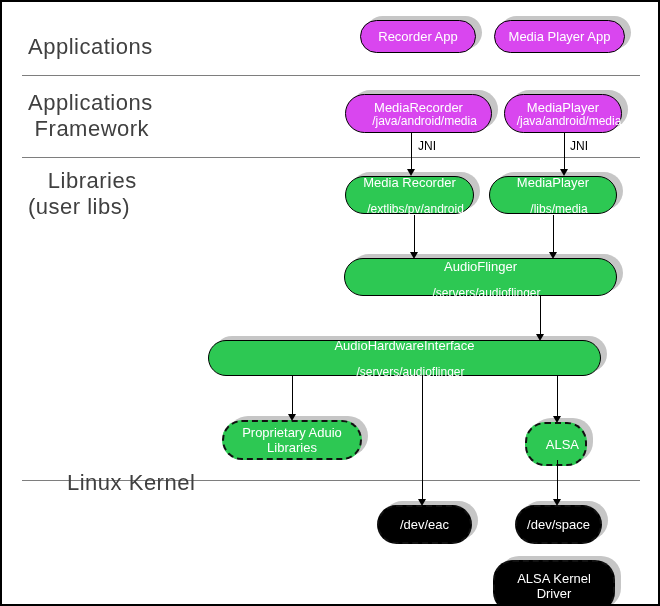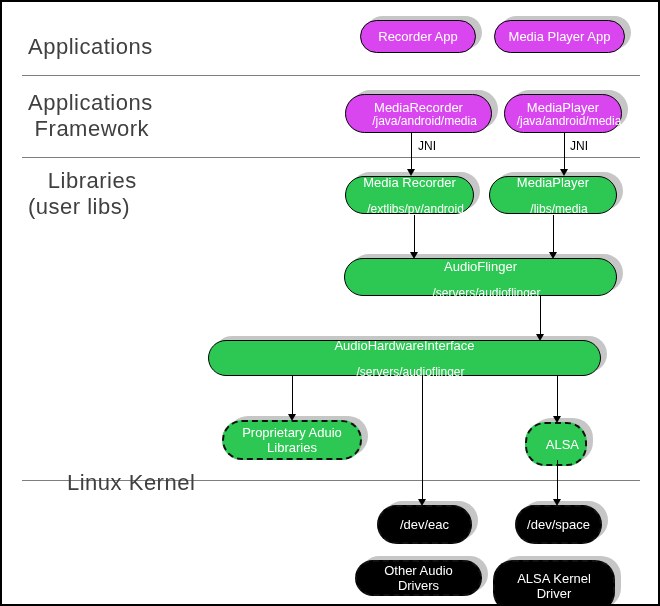--- a/index.html
+++ b/index.html
@@ -95,23 +95,20 @@
   <div class="node green dashed" style="left:523px;top:420px;width:62px;height:44px;align-items:flex-end;">
     <div class="lbl">ALSA</div>
   </div>
 
   <div class="node red dashed" style="left:375px;top:503px;width:95px;height:39px;">
     <div class="lbl">/dev/eac</div>
   </div>
   <div class="node red dashed" style="left:513px;top:503px;width:87px;height:39px;">
     <div class="lbl">/dev/space</div>
   </div>
-  <div class="node red dashed" style="left:353px;top:558px;width:127px;height:36px;">
-    <div class="lbl">Other Audio Drivers</div>
-  </div>
   <div class="node red dashed" style="left:491px;top:558px;width:122px;height:52px;">
     <div class="lbl">ALSA Kernel Driver</div>
   </div>
 
   <div class="vline" style="left:409px;top:131px;height:36px;"></div>
   <div class="ahead" style="left:405px;top:167px;"></div>
 
   <div class="vline" style="left:562px;top:131px;height:36px;"></div>
   <div class="ahead" style="left:558px;top:167px;"></div>
 

